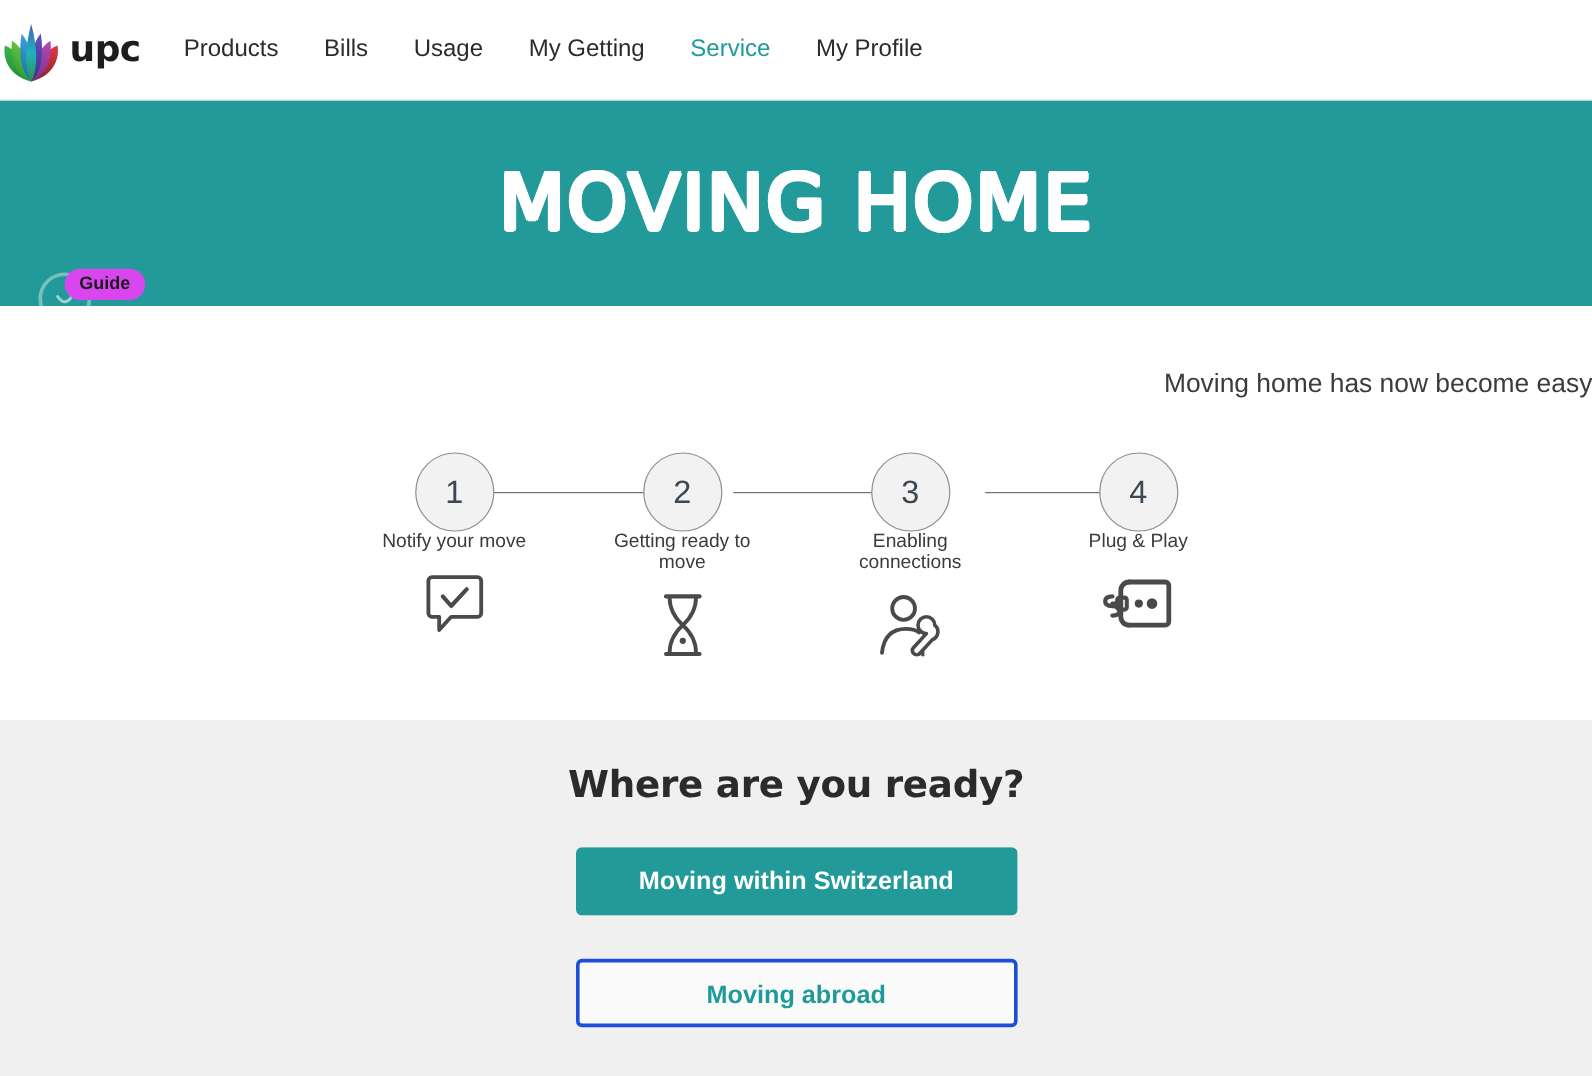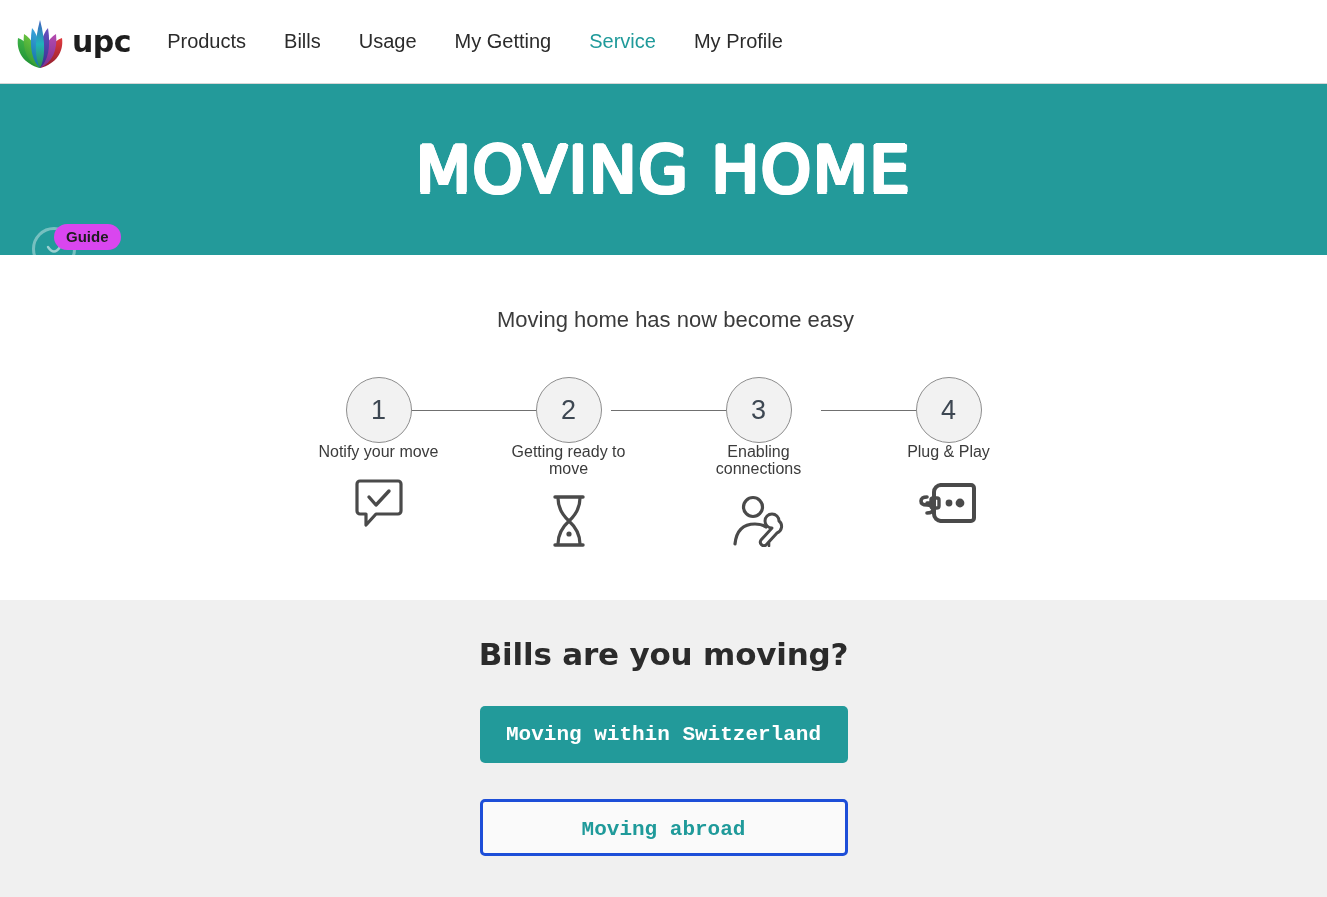--- a/index.html
+++ b/index.html
@@ -20,21 +20,20 @@
     background: #f0f0f0;
   }
 
   
   .header {
     height: 84px;
     background: #ffffff;
     border-bottom: 1px solid #d6d6d6;
     display: flex;
     align-items: center;
-    padding-left: 14px;
   }
 
   .brand {
     display: flex;
     align-items: center;
     gap: 6px;
     margin-right: 36px;
   }
 
   .logo-mark {
@@ -129,21 +128,21 @@
   }
 
   
   .steps-section {
     background: #ffffff;
     height: 345px;
     padding-top: 30px;
   }
 
   .steps-lead {
-    text-align: center;
+    text-align: right;
     font-size: 22px;
     color: #3b3b3b;
     margin-top: 22px;
     margin-left: 24px;
   }
 
   .stepper {
     margin: 44px auto 0;
     width: 760px;
     position: relative;
@@ -219,21 +218,21 @@
   }
 
   .btn {
     display: block;
     margin: 0 auto;
     width: 368px;
     height: 57px;
     border-radius: 5px;
     font-size: 21px;
     font-weight: 700;
-    font-family: Liberation Mono, monospace;
+    font-family: Liberation Sans, sans-serif;
     cursor: pointer;
     line-height: 55px;
     text-align: center;
     border: 1px solid transparent;
   }
 
   .btn-primary {
     margin-top: 34px;
     background: #229a9a;
     color: #ffffff;
@@ -383,20 +382,20 @@
             <path d="M12 22 h-3" stroke="#4a4a4a" stroke-width="3.4" stroke-linecap="round"></path>
             <path d="M9 16 q-6 0 -6 4 q0 4 6 4 q6 0 6 4 q0 4 -6 4" fill="none" stroke="#4a4a4a" stroke-width="3.6" stroke-linecap="round"></path>
           </svg>
         </div>
       </div>
 
     </div>
   </div>
 
   <div class="choice-section">
-    <div class="choice-title">Bills are you moving?</div>
+    <div class="choice-title">Where are you ready?</div>
 
     <button class="btn btn-primary">Moving within Switzerland</button>
 
     <button class="btn btn-secondary">Moving abroad</button>
   </div>
 
 </div>
 
 </body></html>

